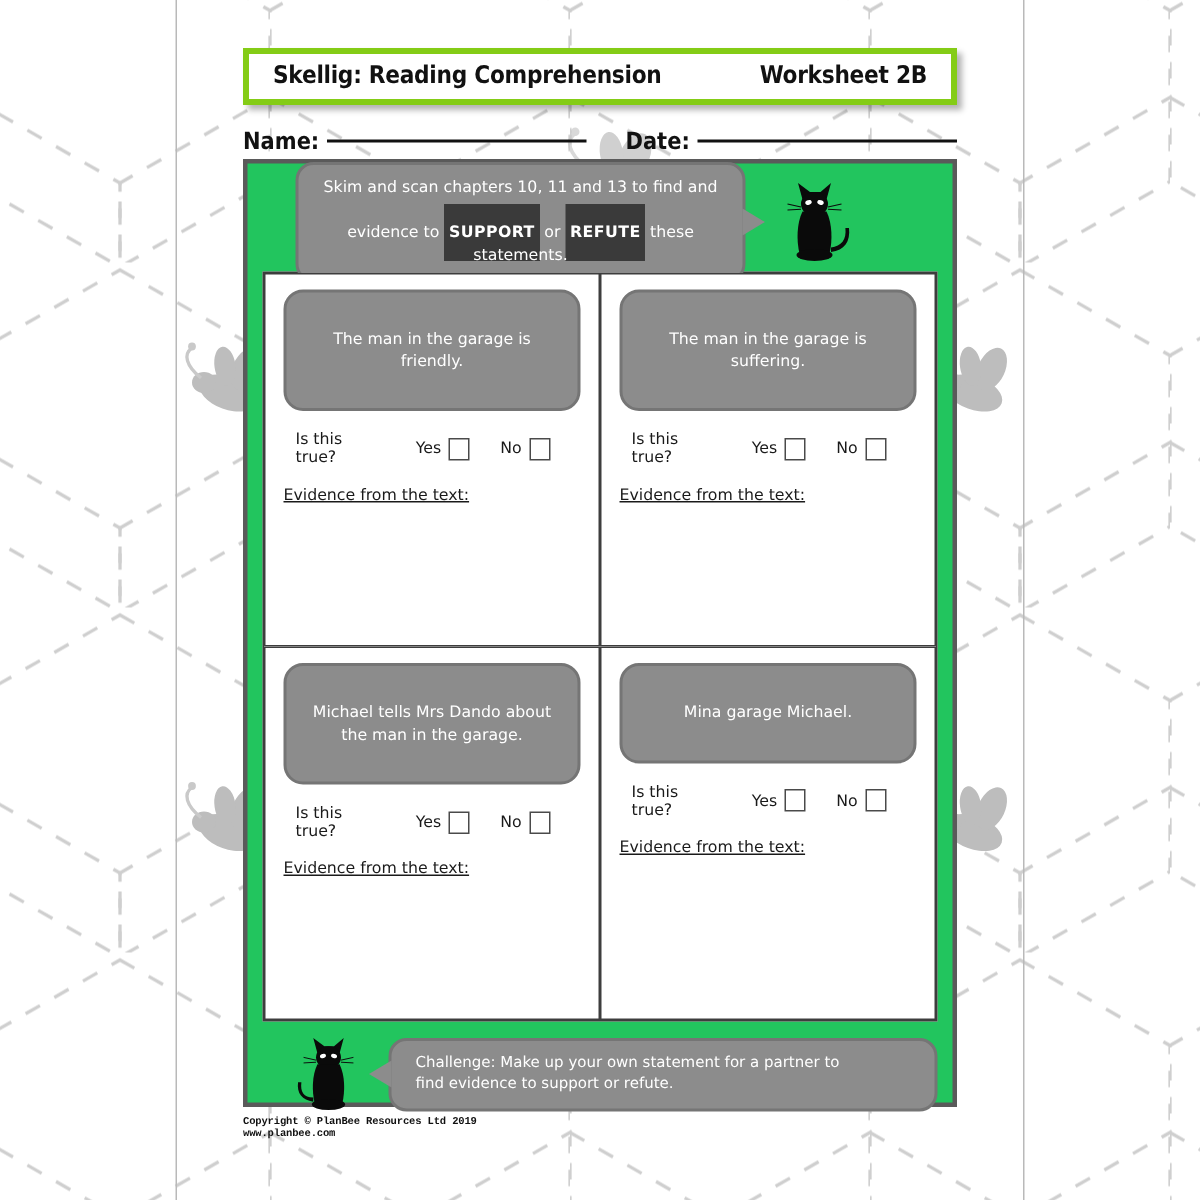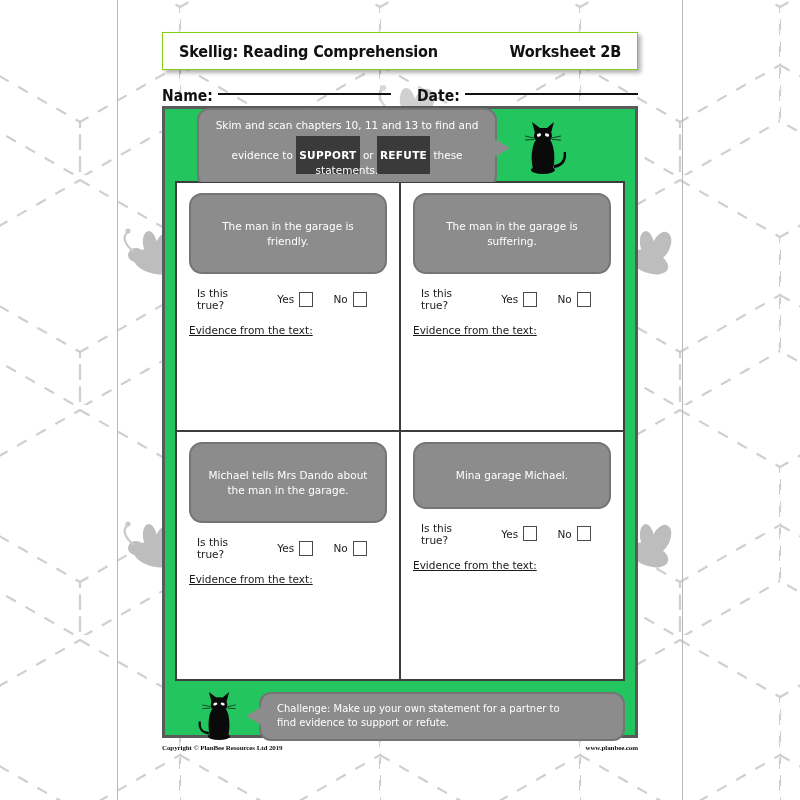--- a/index.html
+++ b/index.html
@@ -43,21 +43,21 @@
     z-index: 3;
     padding: 0 45px;
   }
 
   
   .title-plate {
     position: relative;
     margin-top: 32px;
     height: 38px;
     background: #ffffff;
-    border: 1px solid #84cc16;
+    border: 4px solid #84cc16;
     box-shadow: 3px 3px 4px rgba(0,0,0,0.30);
     display: flex;
     align-items: center;
     justify-content: space-between;
     padding: 0 16px;
   }
 
   .title-text {
     font-family: "DejaVu Sans", sans-serif;
     font-weight: bold;
@@ -266,26 +266,27 @@
     border-top: 9px solid transparent;
     border-bottom: 9px solid transparent;
     border-right: 15px solid #8c8c8c;
   }
 
   
   .footer {
     margin-top: 6px;
     display: flex;
     justify-content: space-between;
-    align-items: flex-end;
-    font-family: Liberation Serif, serif;
+    align-items: flex-start;
+    font-family: Liberation Mono, monospace;
     font-weight: bold;
     font-size: 7px;
     color: #111111;
     letter-spacing: -0.1px;
+    flex-direction: column;
   }
 
   
   .bee { position: absolute; z-index: 2; pointer-events: none; }
 </style>
 </head>
 <body>
 
 <svg id="bg-honeycomb" viewBox="0 0 800 800" width="800" height="800">
   <defs>

